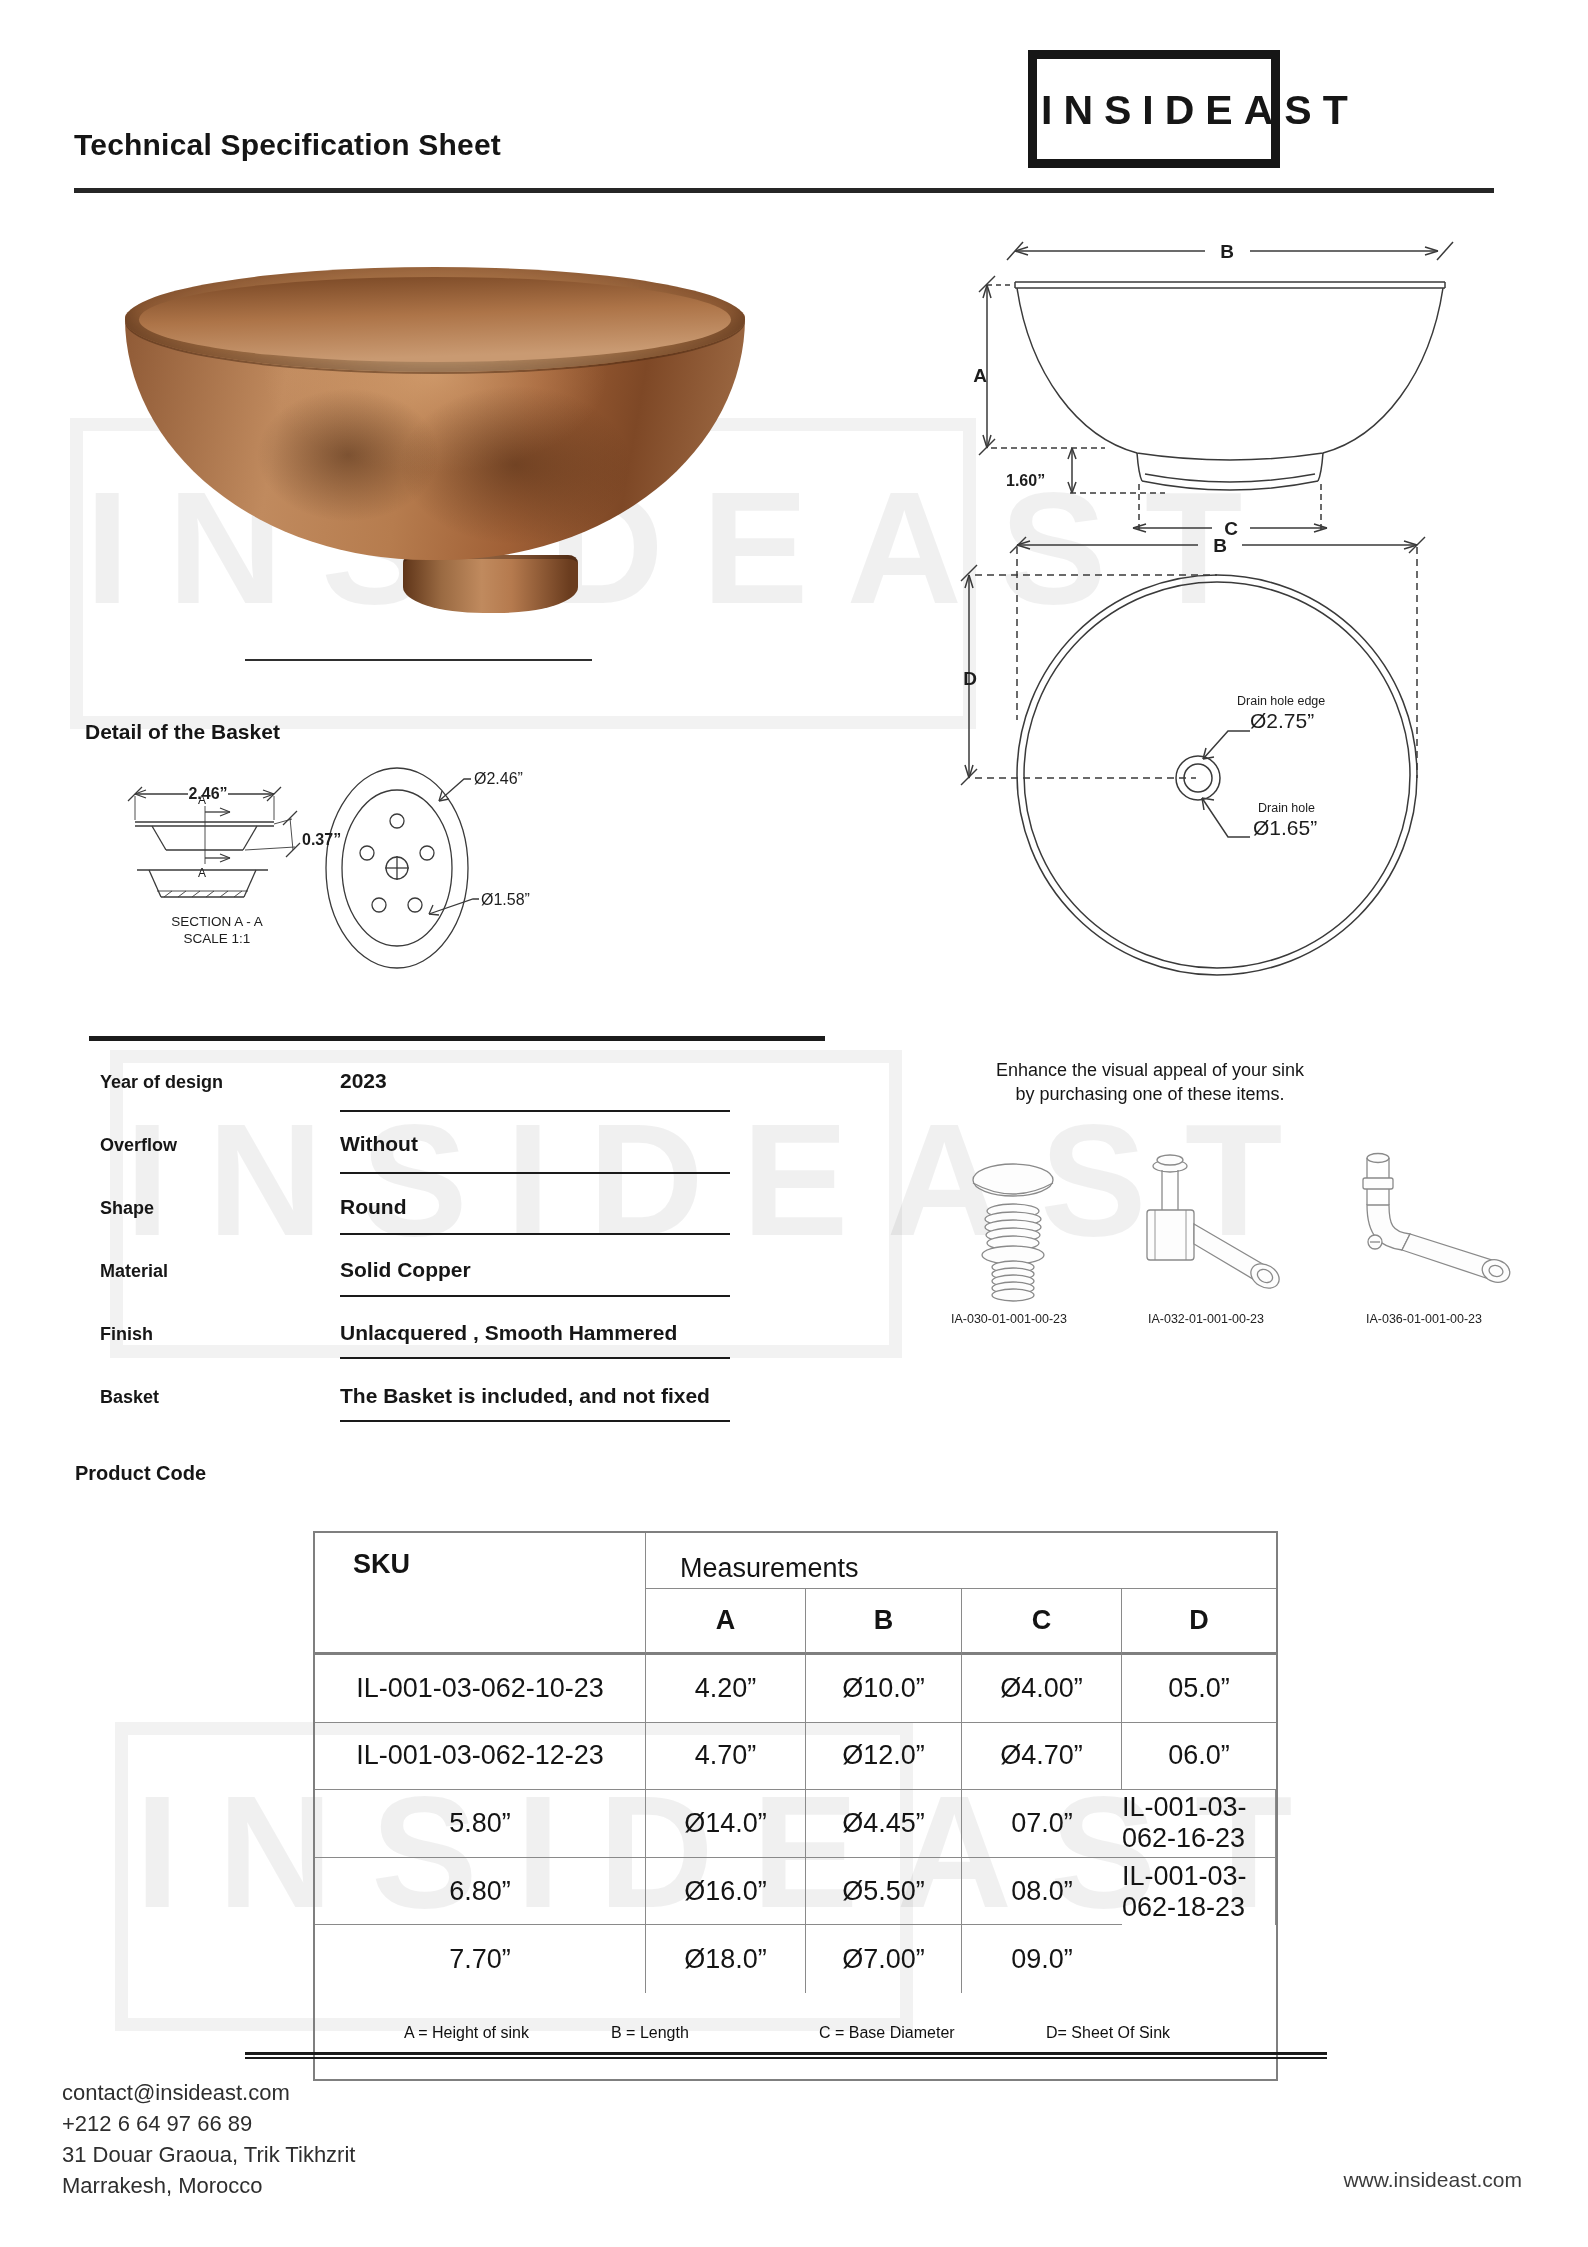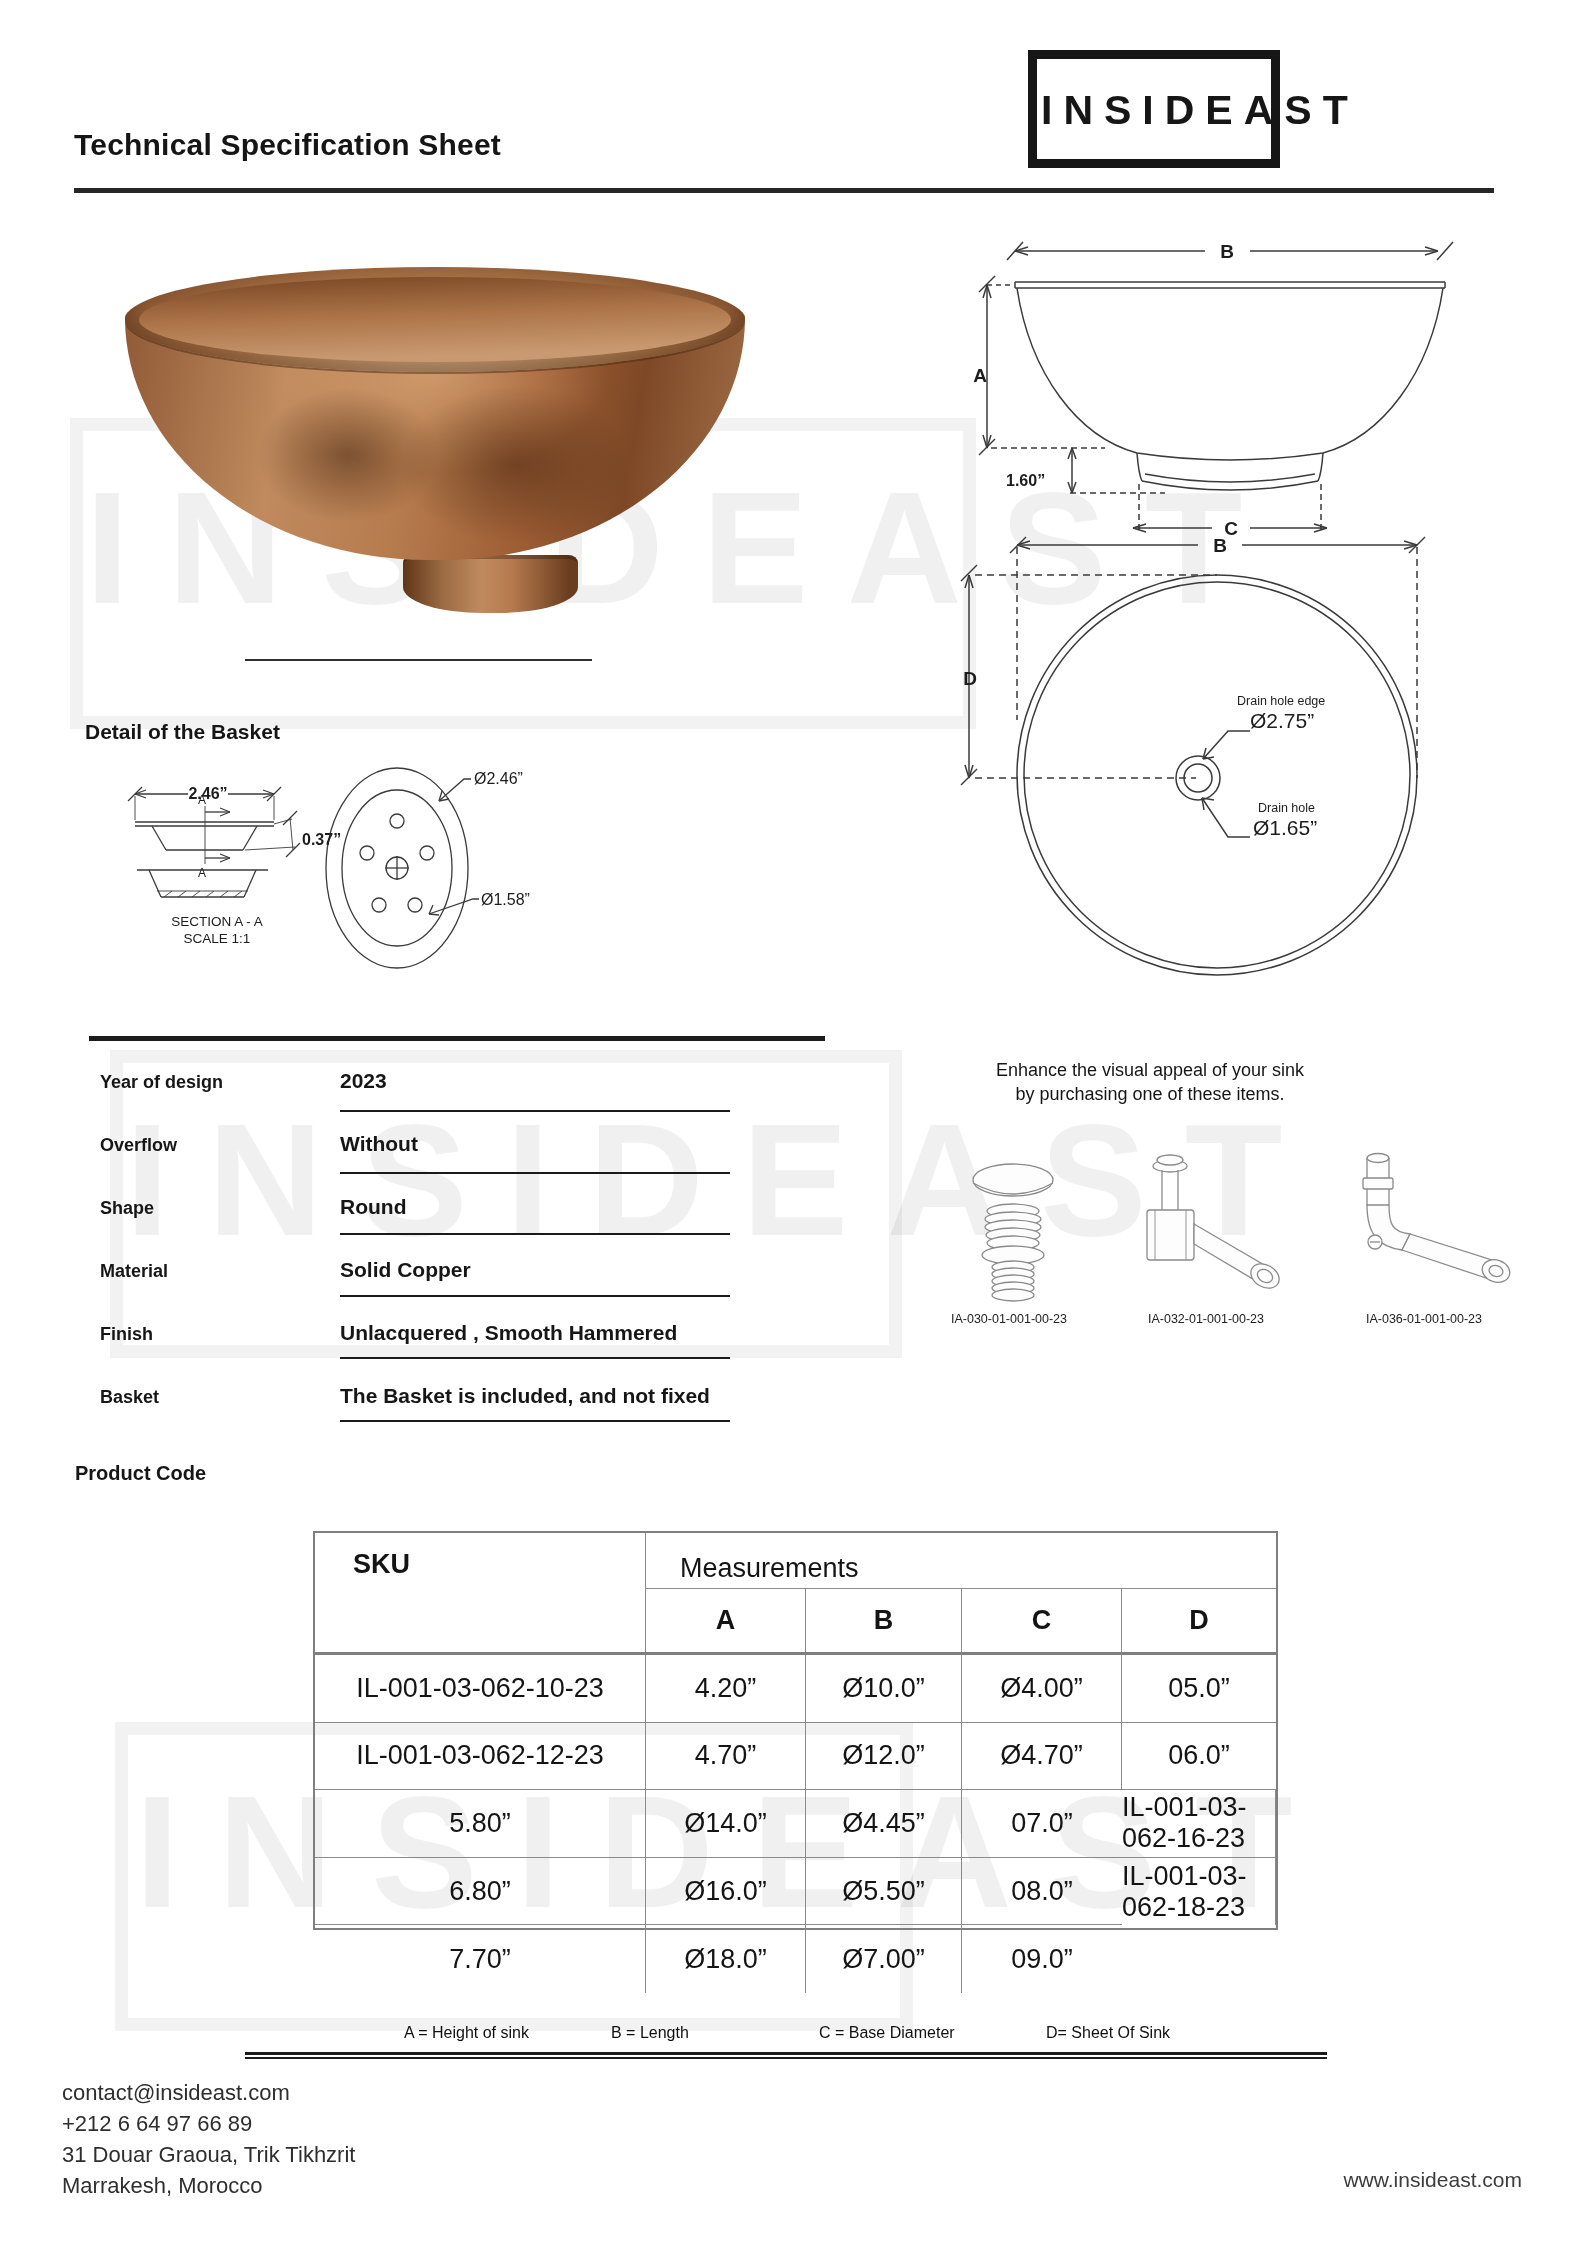--- a/index.html
+++ b/index.html
@@ -66,21 +66,21 @@
   .spec-label{position:absolute;left:100px;font-size:18px;font-weight:bold;color:#161616;white-space:nowrap;}
   .spec-value{position:absolute;left:340px;font-size:21px;font-weight:bold;color:#161616;white-space:nowrap;}
   .spec-underline{position:absolute;left:340px;width:390px;height:2px;background:#1a1a1a;}
 
   
   .acc-heading{left:930px;top:1058px;width:440px;text-align:center;font-size:18px;font-weight:normal;color:#161616;line-height:24px;}
   .acc-code{position:absolute;top:1312px;width:170px;text-align:center;font-size:12.5px;color:#222;white-space:nowrap;}
 
   
   .pc-table{
-    left:313px;top:1531px;width:965px;height:399px;box-sizing:border-box;
+    left:313px;top:1531px;width:965px;height:550px;box-sizing:border-box;
     border:2px solid #7f7f7f;display:grid;
     grid-template-columns:331px 160px 156px 160px 154px;
     grid-template-rows:56px 66px repeat(5, 67.6px);
   }
   .pc-table div{box-sizing:border-box;}
   .cell{border-right:1.5px solid #8a8a8a;border-bottom:1.5px solid #8a8a8a;display:flex;align-items:center;justify-content:center;font-size:27px;color:#141414;}
   .cell.last{border-right:none;}
   .cell.bottomrow{border-bottom:none;}
   .sku-head{grid-row:1/3;grid-column:1;align-items:flex-start;justify-content:flex-start;padding:16px 0 0 38px;font-weight:bold;border-bottom:3px solid #7f7f7f;}
   .meas-head{grid-column:2/6;border-right:none;justify-content:flex-start;padding-left:34px;font-weight:normal;margin-top:16px;}

